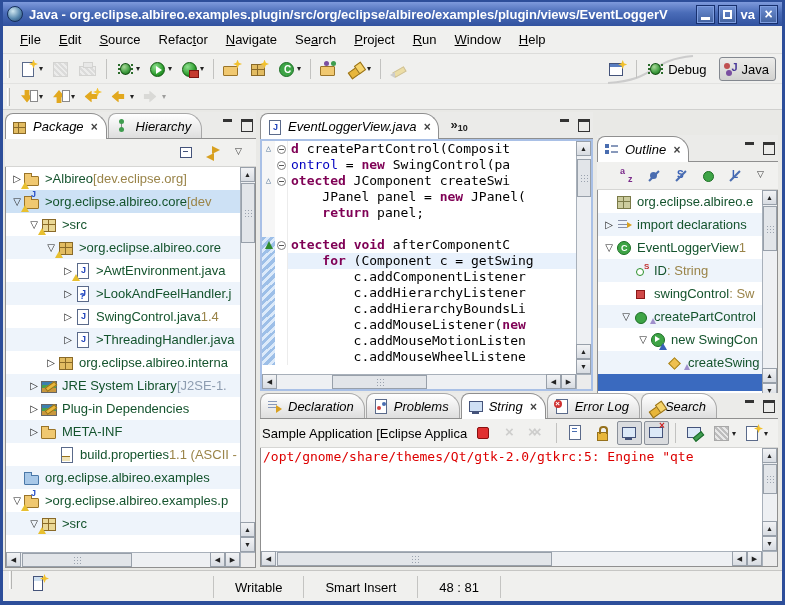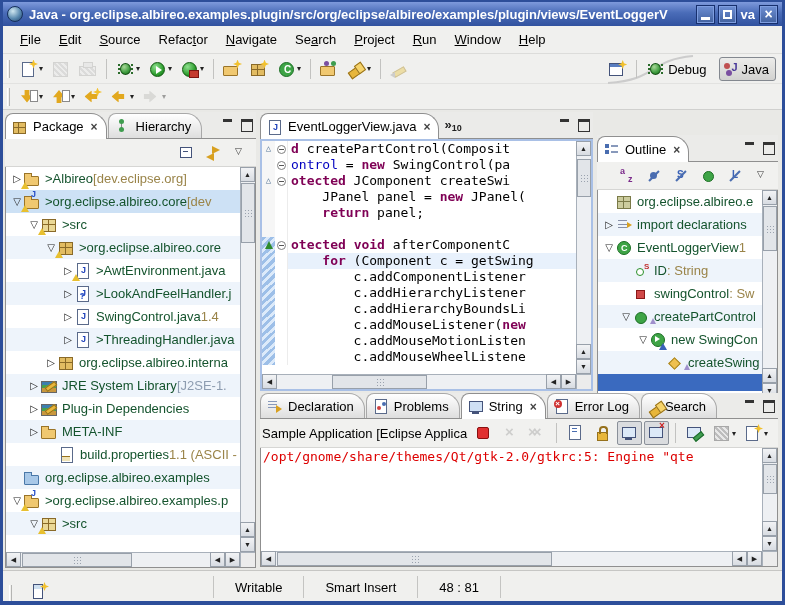--- a/index.html
+++ b/index.html
@@ -108,25 +108,25 @@
   .ic-java-persp::after{content:"J";position:absolute;left:9px;top:1px;font:bold 11px/12px "Liberation Sans",sans-serif;color:#4a3a9a;}
   
   .main{position:relative;height:460px;background:#e9e9e6;}
   .panel{position:absolute;}
   .pkgp{left:2px;top:2px;width:251px;height:456px;}
   .edp{left:257px;top:2px;width:333px;height:279px;}
   .outp{left:594px;top:2px;width:181px;height:279px;margin-top:23px;}
   .conp{left:257px;top:283px;width:518px;height:175px;}
   .tabrow{position:relative;height:27px;display:flex;align-items:flex-end;border-bottom:1px solid #8f8f8f;background:#ebebe9;}
   .tab{display:flex;align-items:center;height:25px;padding:0 8px 0 6px;font-size:13px;margin-right:1px;
-    border:1px solid #a8a8a8;border-bottom:none;border-radius:8px 16px 0 0;background:linear-gradient(#fff,#dedede);white-space:nowrap;}
+    border:1px solid #a8a8a8;border-bottom:none;border-radius:8px 16px 0 0;background:linear-gradient(#fff,#dedede);white-space:nowrap;font-style:italic;}
   .tab.sel{background:#fff;border-color:#8f8f8f;margin-bottom:-1px;height:26px;z-index:2;}
   .tlbl{margin:0 2px;}
   .tclose{margin-left:5px;font-weight:bold;font-size:12px;color:#444;line-height:12px;}
-  .chev{margin-left:4px;font-weight:bold;font-size:13px;color:#222;align-self:center;}
+  .chev{margin-left:10px;font-weight:bold;font-size:13px;color:#222;align-self:center;}
   .chev small{font-size:9px;vertical-align:-2px;}
   .mmgrp{position:absolute;right:3px;top:5px;display:flex;gap:4px;}
   .mm{width:14px;height:13px;position:relative;}
   .mm-min::before{content:"";position:absolute;left:2px;top:2px;width:9px;height:3px;background:#333;}
   .mm-max::before{content:"";position:absolute;left:2px;top:2px;width:10px;height:9px;border:1px solid #333;border-top:3px solid #333;}
   .vtools{height:28px;display:flex;align-items:center;justify-content:flex-end;padding-right:2px;background:#f1f1ef;border-bottom:1px solid #d6d6d4;}
   .pbody{position:relative;background:#fff;border:1px solid #8f8f8f;border-top:none;overflow:hidden;}
   .pkgp .pbody{height:401px;}
   .outp .pbody{height:224px;}
   
@@ -225,21 +225,21 @@
   .vsb{position:absolute;top:0;right:0;bottom:15px;width:15px;background:#eef0f3;border-left:1px solid #a8b0ba;}
   .hsb{position:absolute;left:0;right:15px;bottom:0;height:15px;background:#eef0f3;border-top:1px solid #a8b0ba;}
   .sbtn{position:absolute;width:15px;height:15px;background:linear-gradient(#f2f3f5,#d8dce2);border:1px solid #98a0aa;
     display:flex;align-items:center;justify-content:center;font-size:7px;color:#222;}
   .vthumb,.hthumb{position:absolute;background:#e2e5e9;border:1px solid #98a0aa;}
   .vthumb{left:0;width:14px;} .hthumb{top:0;height:14px;}
   .vthumb::after,.hthumb::after{content:"";position:absolute;left:50%;top:50%;width:8px;height:8px;transform:translate(-50%,-50%);
     background:radial-gradient(#9aa2ae 1px,transparent 1px);background-size:3px 3px;}
   .sbcorner{position:absolute;right:0;bottom:0;width:15px;height:15px;background:#ececec;border-left:1px solid #a8b0ba;border-top:1px solid #a8b0ba;}
   
-  .statusbar{position:relative;height:33px;background:#f0f0ee;border-top:1px solid #c6c6c4;display:flex;align-items:flex-end;}
+  .statusbar{position:relative;height:33px;background:#f0f0ee;border-top:1px solid #c6c6c4;display:flex;align-items:flex-start;}
   .sgroup{position:absolute;left:210px;top:0;height:100%;display:flex;align-items:center;}
   .sitem{padding:0 21px;font-size:13px;color:#000;}
   .ssep{width:1px;height:22px;background:#c4c4c2;}
   .fastview{margin-left:10px;}
 </style>
 </head>
 <body>
 
 <div class="window">
   <div class="titlebar">

